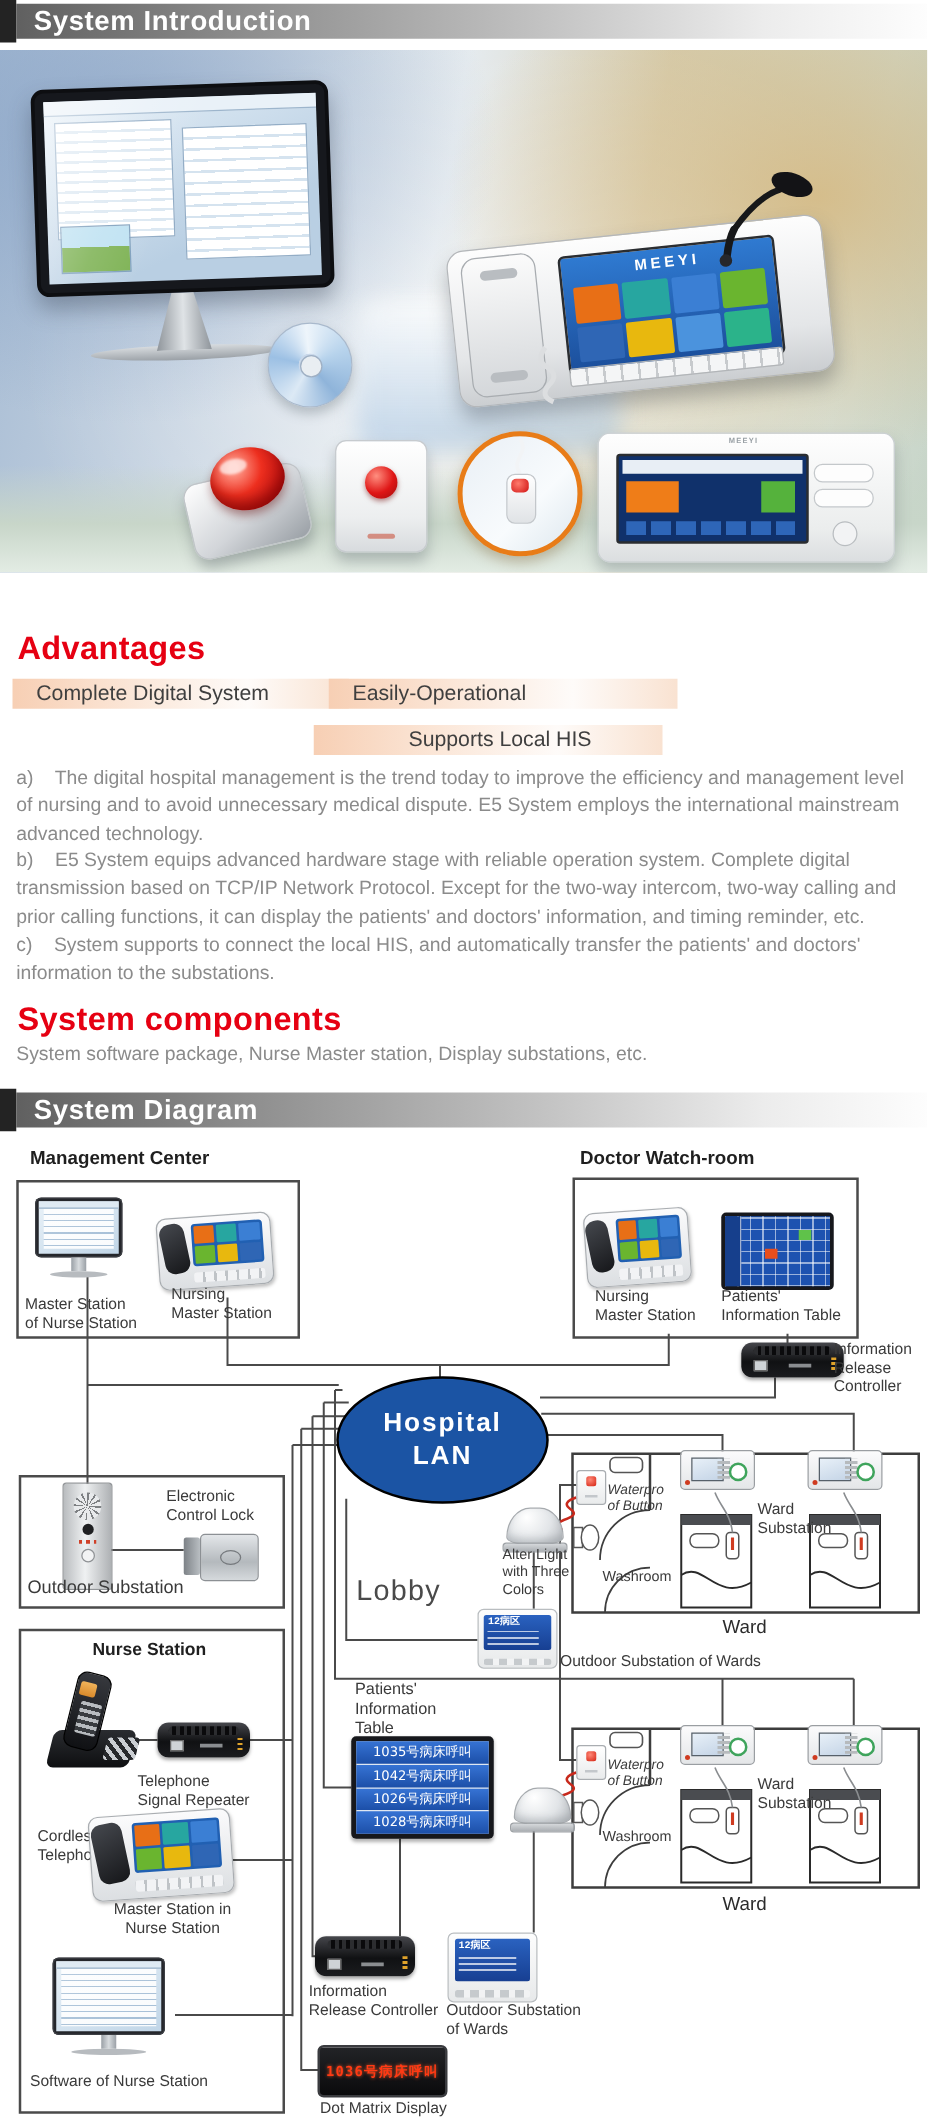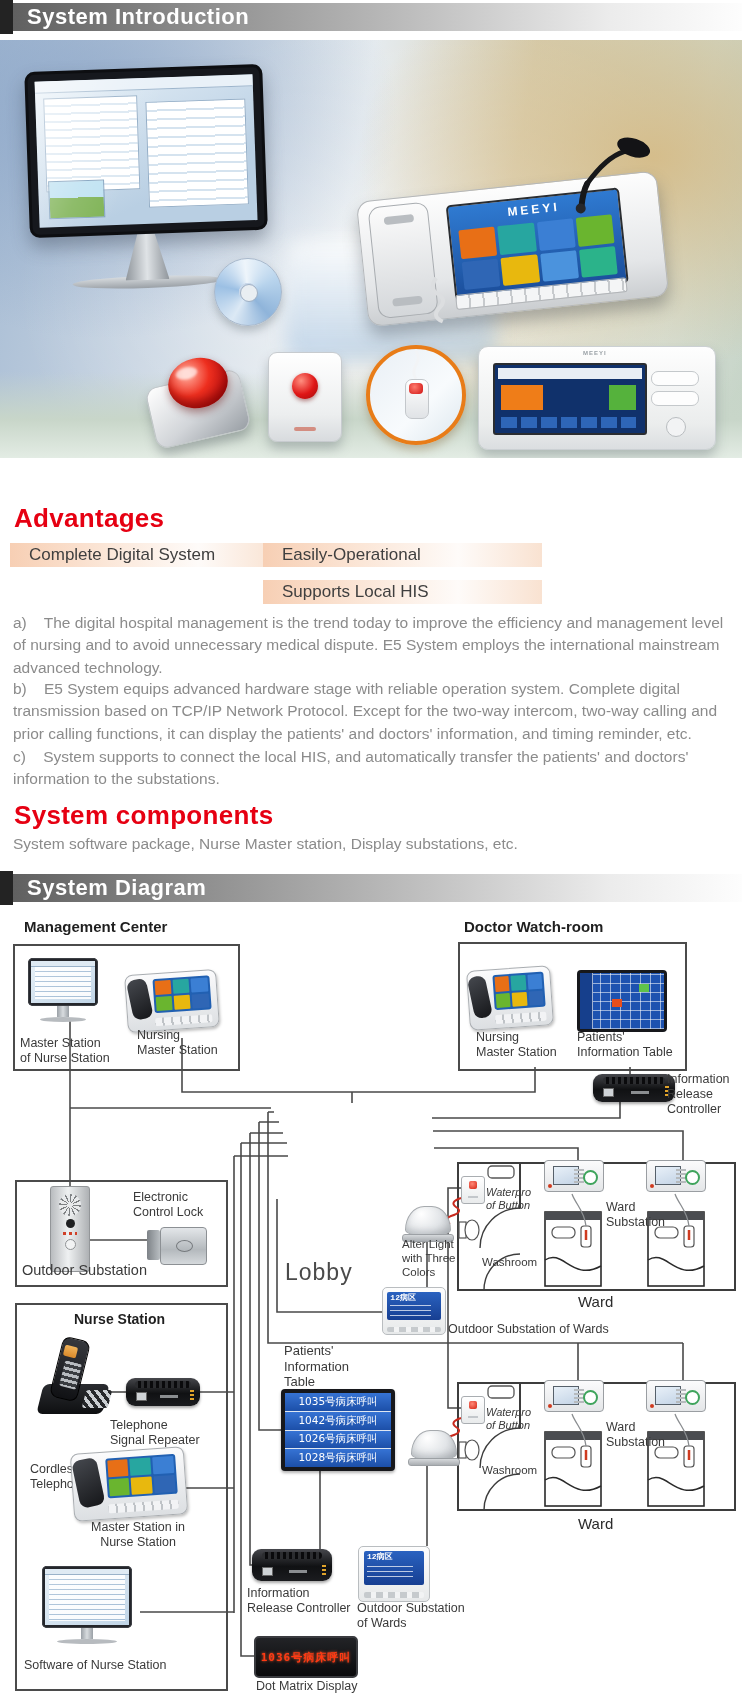--- a/index.html
+++ b/index.html
@@ -354,21 +354,21 @@
       </div>
       <div class="hw-btn" style="top:24px;"></div>
       <div class="hw-btn" style="top:44px;"></div>
       <div class="hw-knob"></div>
     </div>
   </div>
 
   <div class="redhead" style="top:503px;">Advantages</div>
   <div class="advbox" style="left:10px;top:543px;width:250px;">Complete Digital System</div>
   <div class="advbox" style="left:263px;top:543px;width:260px;">Easily-Operational</div>
-  <div class="advbox" style="left:263px;top:580px;width:260px;">Supports Local HIS</div>
+  <div class="advbox" style="left:251px;top:580px;width:260px;text-align:center;">Supports Local HIS</div>
 
   <div class="para" style="top:612px;">a)    The digital hospital management is the trend today to improve the efficiency and management level of nursing and to avoid unnecessary medical dispute. E5 System employs the international mainstream advanced technology.</div>
   <div class="para" style="top:678px;">b)    E5 System equips advanced hardware stage with reliable operation system. Complete digital transmission based on TCP/IP Network Protocol. Except for the two-way intercom, two-way calling and prior calling functions, it can display the patients' and doctors' information, and timing reminder, etc.</div>
   <div class="para" style="top:746px;">c)    System supports to connect the local HIS, and automatically transfer the patients' and doctors' information to the substations.</div>
 
   <div class="redhead" style="top:800px;">System components</div>
   <div class="para" style="top:833px;">System software package, Nurse Master station, Display substations, etc.</div>
 
   <div class="banner" style="top:871px;">
     <div class="blk"></div>
@@ -427,20 +427,22 @@
       <path d="M648,1260 C666,1248 675,1282 704,1266" fill="none" stroke="#2a2a2a" stroke-width="1.5"></path>
       <rect x="684" y="1226" width="10" height="21" rx="3" fill="#fff" stroke="#555" stroke-width="1.2"></rect>
       <line x1="689" y1="1230" x2="689" y2="1240" stroke="#cf3b20" stroke-width="2.5"></line>
       <path d="M689,1226 C687,1210 679,1205 675,1194" fill="none" stroke="#8a8d90" stroke-width="1.3"></path>
 
       <path d="M461,1198 q-12,4 -5,9 q8,5 -5,9 q-9,4 -1,8" stroke="#c8291c" stroke-width="2" fill="none"></path>
     </g>
     <use href="#wardplan" transform="translate(0,220)"></use>
   </svg>
 
+  <div class="lan-ellipse">Hospital
+LAN</div>
 
   <div class="dlabel bold15" style="left:24px;top:918px;">Management Center</div>
   <div class="mini-monitor" style="left:28px;top:958px;">
     <div class="mmframe">
         <div class="mmscreen" style="width:64px;height:42px;"></div>
       </div>
     <div class="mmstand"></div>
       <div class="mmbase" style="width:46px;"></div>
   </div>
   <div class="dlabel" style="left:20px;top:1036px;">Master Station

